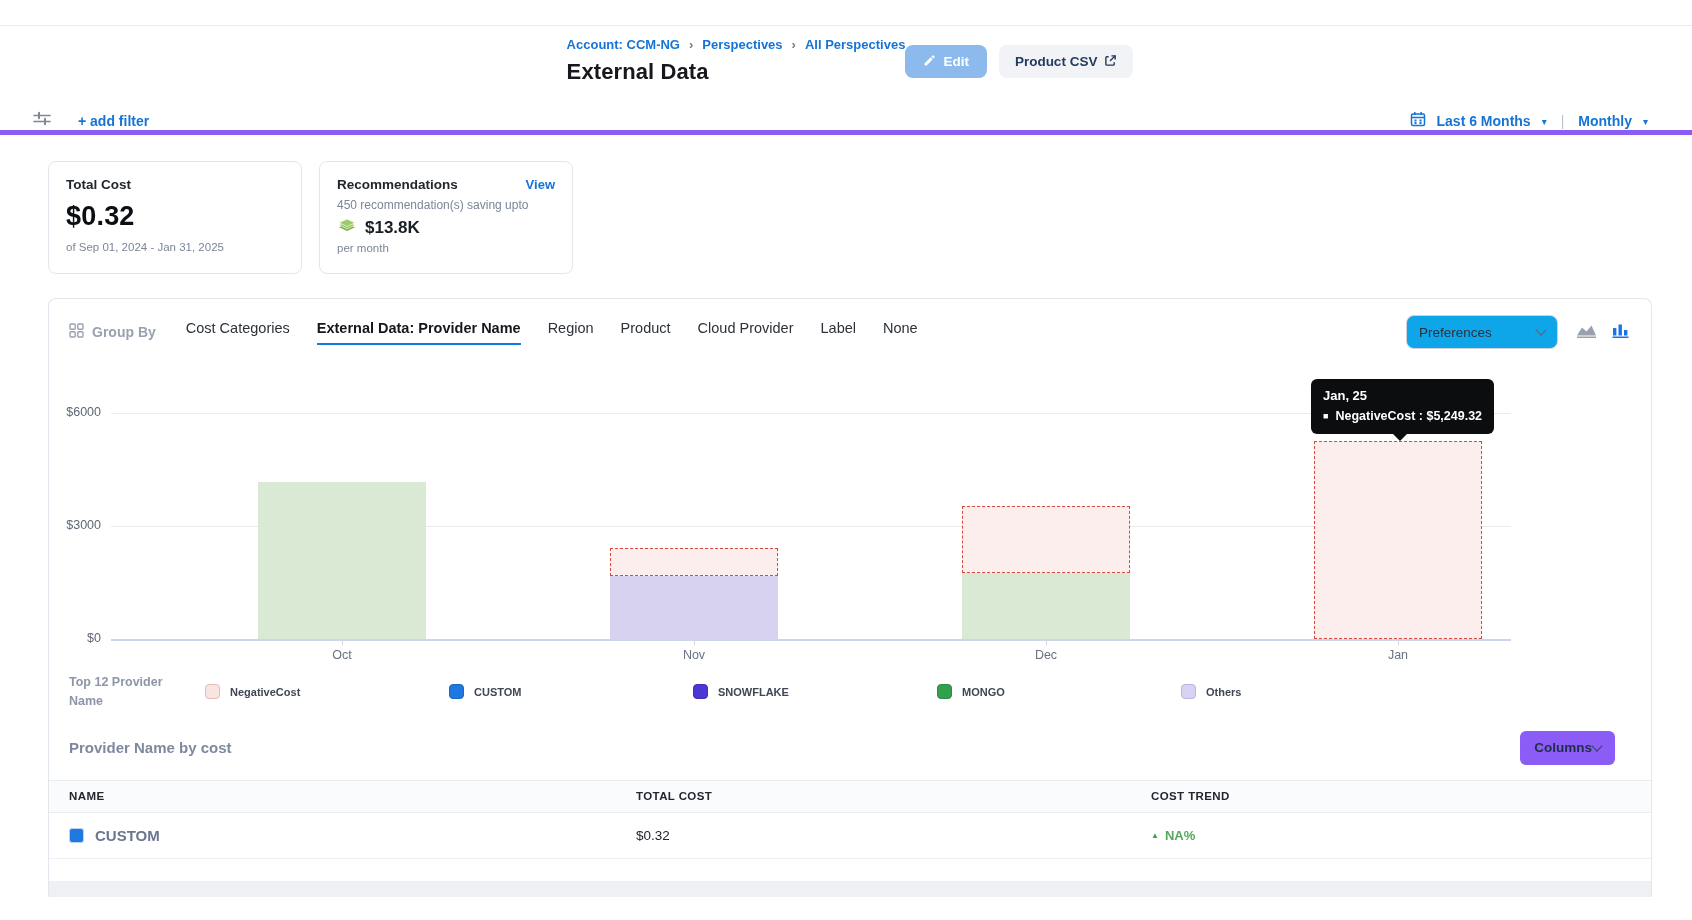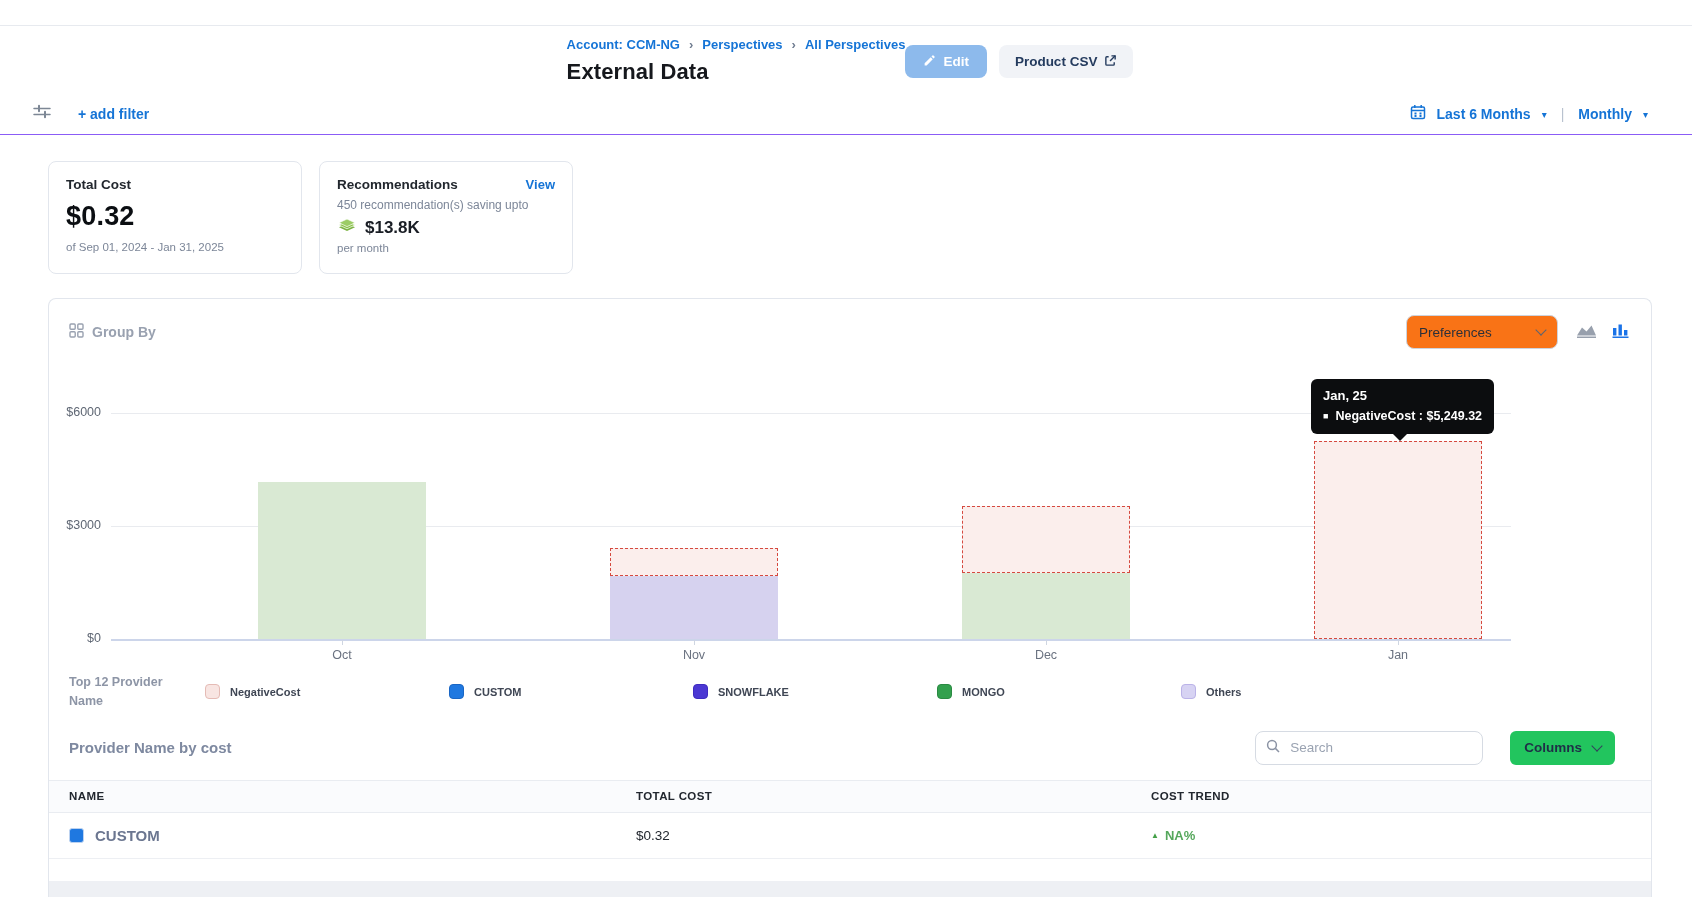--- a/index.html
+++ b/index.html
@@ -14,21 +14,21 @@
   .breadcrumb { display:flex; align-items:center; gap:9px; font-size:13px; font-weight:600; }
   .crumb { color:#1574d6; cursor:pointer; }
   .crumb-sep { color:#6f7c90; font-size:13px; }
   .page-title { margin-top:7px; font-size:22px; font-weight:700; color:#16181d; letter-spacing:.1px; }
   .header-actions { display:flex; gap:12px; margin-top:8px; }
   .btn { display:flex; align-items:center; gap:7px; height:33px; padding:0 16px; border-radius:8px; font-size:13.5px; font-weight:700; cursor:pointer; border:none; }
   .btn-edit { background:#8dbaec; color:#fff; padding:0 18px; }
   .btn-export { background:#f1f3f7; color:#243b5e; }
 
   
-  .filter-bar { height:42px; border-bottom:1px solid #8b5cf6; display:flex; align-items:center; justify-content:space-between; padding:0 44px 0 33px; }
+  .filter-bar { height:42px; border-bottom:5px solid #8b5cf6; display:flex; align-items:flex-end; justify-content:space-between; padding:0 44px 0 33px; }
   .filter-left { display:flex; align-items:center; gap:27px; }
   .add-filter { color:#1574d6; font-size:14px; font-weight:600; cursor:pointer; }
   .date-controls { display:flex; align-items:center; gap:11px; color:#1574d6; font-size:14px; font-weight:600; }
   .caret { font-size:10px; color:#1574d6; margin-top:1px; }
   .date-divider { color:#b9c2cf; font-weight:400; padding:0 3px; }
 
   
   .summary-row { display:flex; gap:17px; padding:26px 0 0 48px; }
   .card { width:254px; height:113px; border:1px solid #e2e6ed; border-radius:8px; background:#fff; padding:15px 17px; }
   .card-label { font-size:13.5px; font-weight:700; color:#22272e; }
@@ -42,21 +42,21 @@
 
   
   .main-card { margin:24px 40px 0 48px; width:1604px; border:1px solid #e2e6ed; border-bottom:none; border-radius:8px 8px 0 0; background:#fff; }
 
   .groupby-row { display:flex; align-items:center; padding:16px 22px 0 20px; }
   .groupby-label { display:flex; align-items:center; gap:8px; color:#99a1b0; font-size:14px; font-weight:600; margin-right:30px; }
   .tabs { display:flex; align-items:flex-end; gap:27px; }
   .tab { font-size:14.5px; color:#2c313a; padding-bottom:7px; border-bottom:2.5px solid transparent; cursor:pointer; white-space:nowrap; }
   .tab.active { font-weight:700; color:#15171c; border-bottom-color:#0f7bd8; }
   .chart-controls { margin-left:auto; display:flex; align-items:center; gap:18px; }
-  .pref-select { width:152px; height:34px; border:1px solid #cdd3dd; border-radius:8px; display:flex; align-items:center; justify-content:space-between; padding:0 12px; font-size:13.5px; color:#2c3039; cursor:pointer; background:#f97316; }
+  .pref-select { width:152px; height:34px; border:1px solid #cdd3dd; border-radius:8px; display:flex; align-items:center; justify-content:space-between; padding:0 12px; font-size:13.5px; color:#2c3039; cursor:pointer; background:#0ea5e9; }
   .chev { width:8px; height:8px; border-right:1.8px solid #5b6472; border-bottom:1.8px solid #5b6472; transform:rotate(45deg); margin-top:-4px; }
   .chart-type-icons { display:flex; align-items:center; gap:15px; }
 
   
   .chart { position:relative; height:300px; margin-top:20px; }
   .gridline { position:absolute; left:62px; width:1400px; height:1px; background:#e9ebef; }
   .gridline.baseline { background:#ccd5ea; height:1.5px; }
   .ylabel { position:absolute; width:50px; text-align:right; font-size:12.5px; color:#5f6774; }
   .xlabel { position:absolute; width:90px; top:279px; text-align:center; font-size:12.5px; color:#6a7280; }
   .xtick { position:absolute; width:1px; height:5px; top:271px; background:#cfd6e2; }
@@ -74,21 +74,21 @@
   .legend-item { width:244px; display:flex; align-items:center; gap:10px; font-size:11px; font-weight:700; color:#3f4654; cursor:pointer; }
   .swatch { width:15px; height:15px; border-radius:4px; flex:0 0 15px; }
 
   
   .table-title-row { display:flex; align-items:center; padding:20px 36px 0 20px; }
   .table-title { font-size:15px; font-weight:700; color:#7e89a0; }
   .table-tools { margin-left:auto; display:flex; align-items:center; gap:27px; }
   .search-box { width:228px; height:34px; border:1px solid #d6dbe3; border-radius:8px; display:flex; align-items:center; padding:0 10px; gap:8px; background:#fff; }
   .search-box input { border:none; outline:none; font-size:13.5px; width:170px; font-family:inherit; color:#22272e; }
   .search-box input::placeholder { color:#9aa3b2; }
-  .btn-columns { background:#22c55e; border-radius:6px; height:34px; padding:0 14px; display:flex; align-items:center; gap:11px; font-size:13.5px; font-weight:600; color:#1f2e47; cursor:pointer; }
+  .btn-columns { background:#8b5cf6; border-radius:6px; height:34px; padding:0 14px; display:flex; align-items:center; gap:1px; font-size:13.5px; font-weight:600; color:#1f2e47; cursor:pointer; }
   .btn-columns .chev { margin-top:-3px; border-color:#33405c; }
 
   .thead { margin-top:15px; display:grid; grid-template-columns:567px 515px 1fr; align-items:center; height:33px; padding-left:20px; background:#fafbfd; border-top:1px solid #e9ecf1; border-bottom:1px solid #e9ecf1; font-size:11.5px; font-weight:700; color:#22272f; letter-spacing:.4px; }
   .trow { display:grid; grid-template-columns:567px 515px 1fr; align-items:center; height:46px; padding-left:20px; border-bottom:1px solid #edeff3; cursor:pointer; }
   .cell-name { display:flex; align-items:center; gap:11px; font-size:15px; font-weight:600; color:#6b7690; }
   .row-swatch { width:15px; height:15px; border-radius:3px; border:1px solid #bcd2f0; }
   .cell-cost { font-size:13.5px; color:#22272e; }
   .cell-trend { font-size:13px; font-weight:600; color:#55a75c; display:flex; align-items:center; gap:6px; }
   .trend-arrow { font-size:8px; color:#43a047; }
   .table-footer { height:16px; background:#eef0f4; margin-top:22px; }
@@ -182,20 +182,29 @@
     <div class="groupby-row">
       <div class="groupby-label">
         <span><svg width="15" height="15" viewBox="0 0 15 15" fill="none" stroke="#99a1b0" stroke-width="1.4">
               <rect x="1" y="1" width="5.2" height="5.2" rx="1"></rect>
               <rect x="8.8" y="1" width="5.2" height="5.2" rx="1"></rect>
               <rect x="1" y="8.8" width="5.2" height="5.2" rx="1"></rect>
               <rect x="8.8" y="8.8" width="5.2" height="5.2" rx="1"></rect>
             </svg></span>
         <span>Group By</span>
       </div>
+      <div class="tabs" id="tabs">
+          <div class="tab">Cost Categories</div>
+          <div class="tab active">External Data: Provider Name</div>
+          <div class="tab">Region</div>
+          <div class="tab">Product</div>
+          <div class="tab">Cloud Provider</div>
+          <div class="tab">Label</div>
+          <div class="tab">None</div>
+        </div>
       <div class="chart-controls">
         <div class="pref-select">
           <span>Preferences</span>
           <span class="chev"></span>
         </div>
         <div class="chart-type-icons">
           <span><svg width="21" height="15" viewBox="0 0 21 15">
                 <path d="M1 12.5 L6 4.5 L10.5 8.5 L15.5 2.5 L20 12.5 Z" fill="#98a0ad"></path>
                 <rect x="1" y="13.5" width="19" height="1.5" fill="#98a0ad"></rect>
               </svg></span>
@@ -261,27 +270,20 @@
           <div class="legend-item">
             <span class="swatch" style="background: rgb(215, 211, 243); border: 1px solid rgb(187, 179, 232);"></span>
             <span>Others</span>
           </div>
         </div>
     </div>
 
     <div class="table-title-row">
       <span class="table-title">Provider Name by cost</span>
       <div class="table-tools">
-        <div class="search-box">
-          <span><svg width="14" height="14" viewBox="0 0 14 14" fill="none" stroke="#8b93a4" stroke-width="1.5">
-                <circle cx="6" cy="6" r="4.4"></circle>
-                <path d="M9.4 9.4 L13 13"></path>
-              </svg></span>
-          <input placeholder="Search" style="">
-        </div>
         <div class="btn-columns">
           <span>Columns</span>
           <span class="chev"></span>
         </div>
       </div>
     </div>
 
     <div class="thead" id="thead">
         <div>NAME</div>
         <div>TOTAL COST</div>

